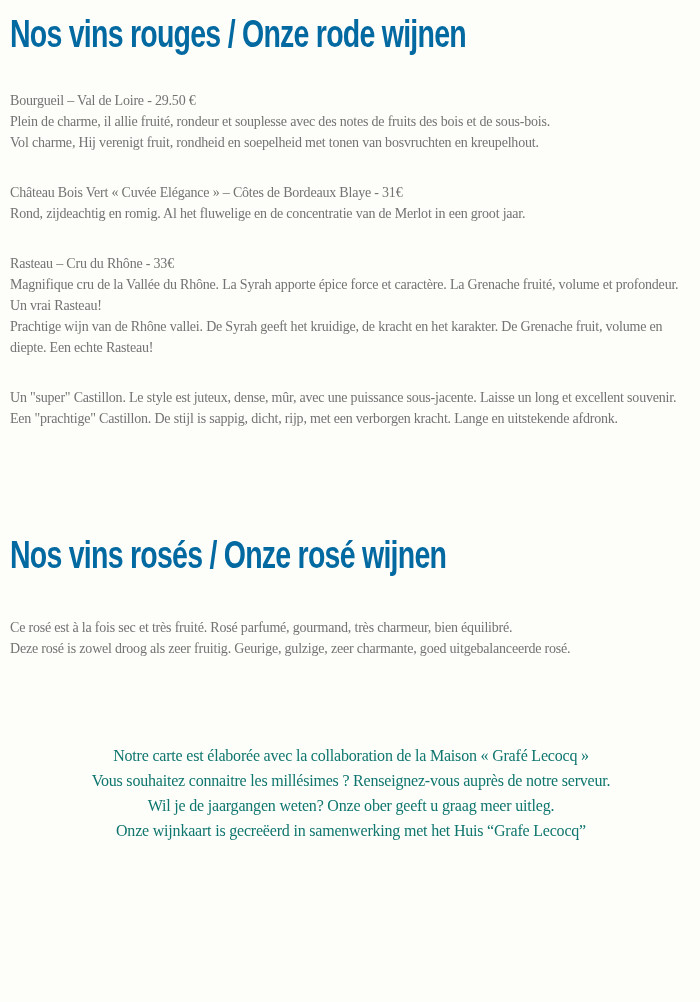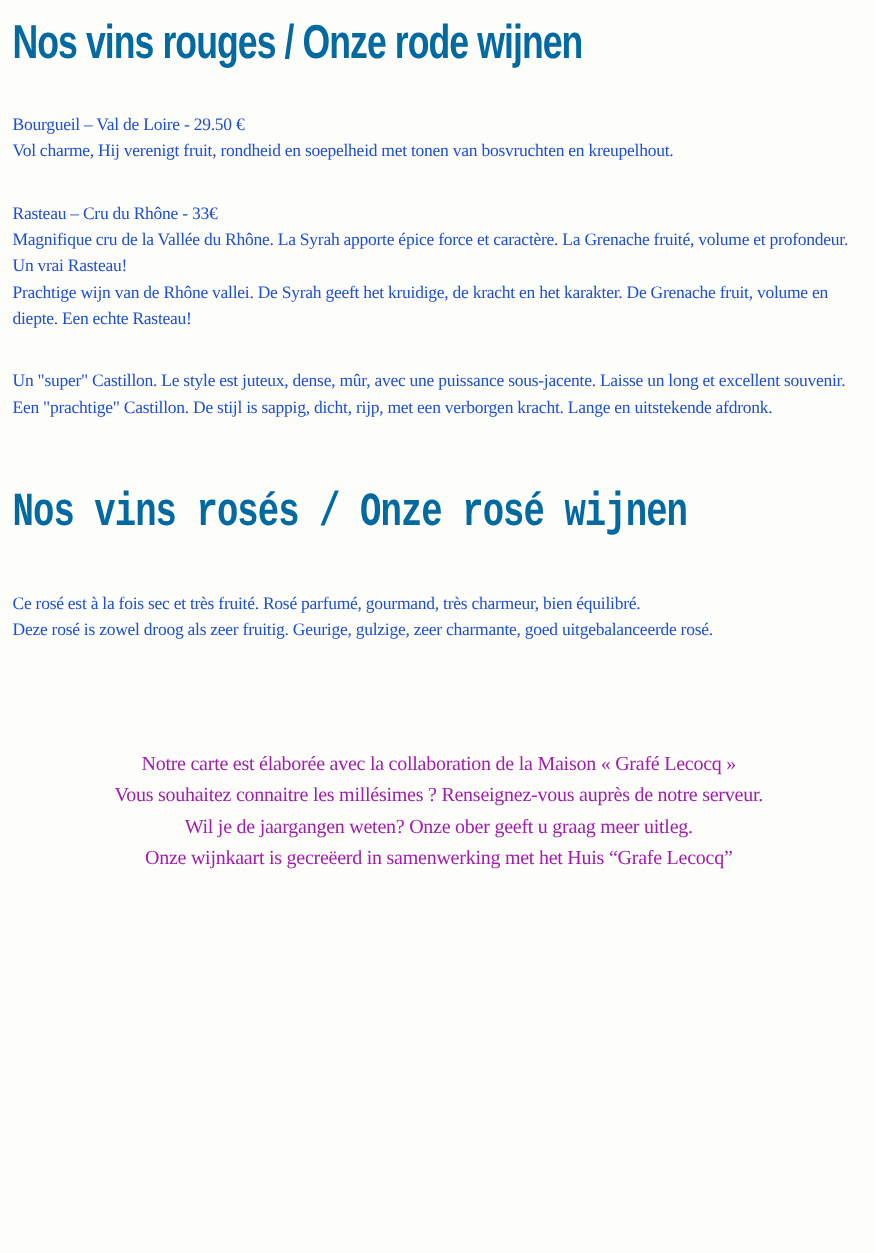--- a/index.html
+++ b/index.html
@@ -25,57 +25,59 @@
     letter-spacing: -1px;
     color: #0369a1;
     white-space: nowrap;
   }
   .menu-heading .squeeze {
     display: inline-block;
     transform: scaleX(0.75);
     transform-origin: 0 50%;
   }
   .menu-heading.roses {
-    margin-top: 48px;
+    margin-top: 100px;
     margin-bottom: 36px;
-    font-family: Liberation Mono, monospace;
   }
   .wine {
     margin: 0 0 29px 0;
   }
   .wine p {
     margin: 0;
     font-size: 14px;
     line-height: 21px;
     letter-spacing: -0.2px;
-    color: #1d4ed8;
+    color: #737373;
   }
   .menu-footer {
     margin-top: 84px;
     text-align: center;
   }
   .menu-footer p {
     margin: 0;
     font-size: 16px;
     line-height: 25px;
     letter-spacing: -0.2px;
-    color: #a21caf;
+    color: #0f766e;
   }
 </style>
 </head>
 <body>
 
 <h1 class="menu-heading"><span class="squeeze">Nos vins rouges / Onze rode wijnen</span></h1>
 
 <section>
   <article class="wine">
     <p>Bourgueil – Val de Loire - 29.50 €</p>
+    <p>Plein de charme, il allie fruité, rondeur et souplesse avec des notes de fruits des bois et de sous-bois.</p>
     <p>Vol charme, Hij verenigt fruit, rondheid en soepelheid met tonen van bosvruchten en kreupelhout.</p>
   </article>
   <article class="wine">
+    <p>Château Bois Vert « Cuvée Elégance » – Côtes de Bordeaux Blaye - 31€</p>
+    <p>Rond, zijdeachtig en romig. Al het fluwelige en de concentratie van de Merlot in een groot jaar.</p>
   </article>
   <article class="wine">
     <p>Rasteau – Cru du Rhône - 33€</p>
     <p>Magnifique cru de la Vallée du Rhône. La Syrah apporte épice force et caractère. La Grenache fruité, volume et profondeur. Un vrai Rasteau!</p>
     <p>Prachtige wijn van de Rhône vallei. De Syrah geeft het kruidige, de kracht en het karakter. De Grenache fruit, volume en diepte. Een echte Rasteau!</p>
   </article>
   <article class="wine">
     <p>Un "super" Castillon. Le style est juteux, dense, mûr, avec une puissance sous-jacente. Laisse un long et excellent souvenir.</p>
     <p>Een "prachtige" Castillon. De stijl is sappig, dicht, rijp, met een verborgen kracht. Lange en uitstekende afdronk.</p>
   </article>

